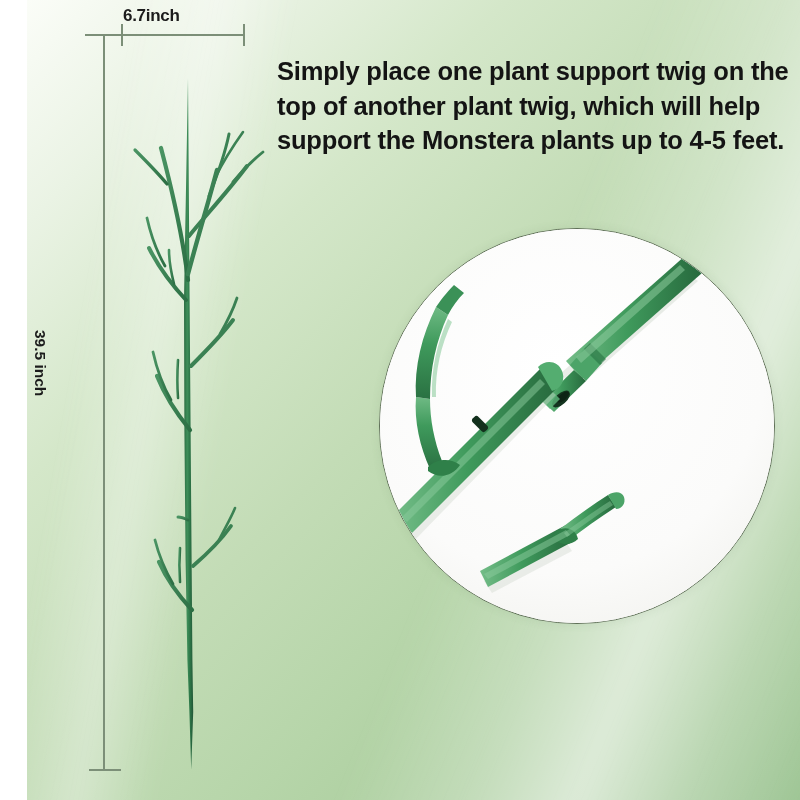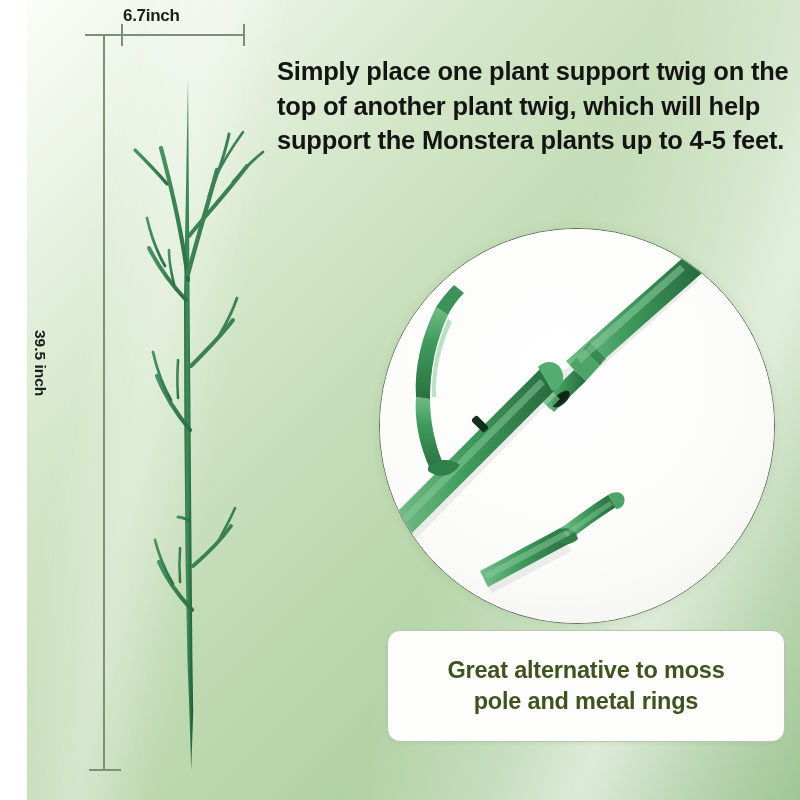--- a/index.html
+++ b/index.html
@@ -306,18 +306,14 @@
         <path d="M 228 266 C 234 262, 242 262, 244 268 C 246 274, 242 280, 236 280 Z" fill="#4ca468"></path>
 
         <path d="M 176 302 C 186 296, 196 300, 198 310 C 190 318, 178 316, 172 308 Z" fill="#2f8049"></path>
 
         <path d="M 104 345 L 186 301 L 190 306 L 108 350 Z" fill="#8ccb9d" opacity="0.50"></path>
         <path d="M 184 304 C 200 292, 216 281, 230 272 L 233 276 C 219 285, 203 296, 187 308 Z" fill="#8ccb9d" opacity="0.45"></path>
       </g>
     </svg>
   </div>
 
-  <div id="callout">
-    <div id="callout-text">Great alternative to moss
-pole and metal rings</div>
-  </div>
 
 </div>
 
 </body></html>

